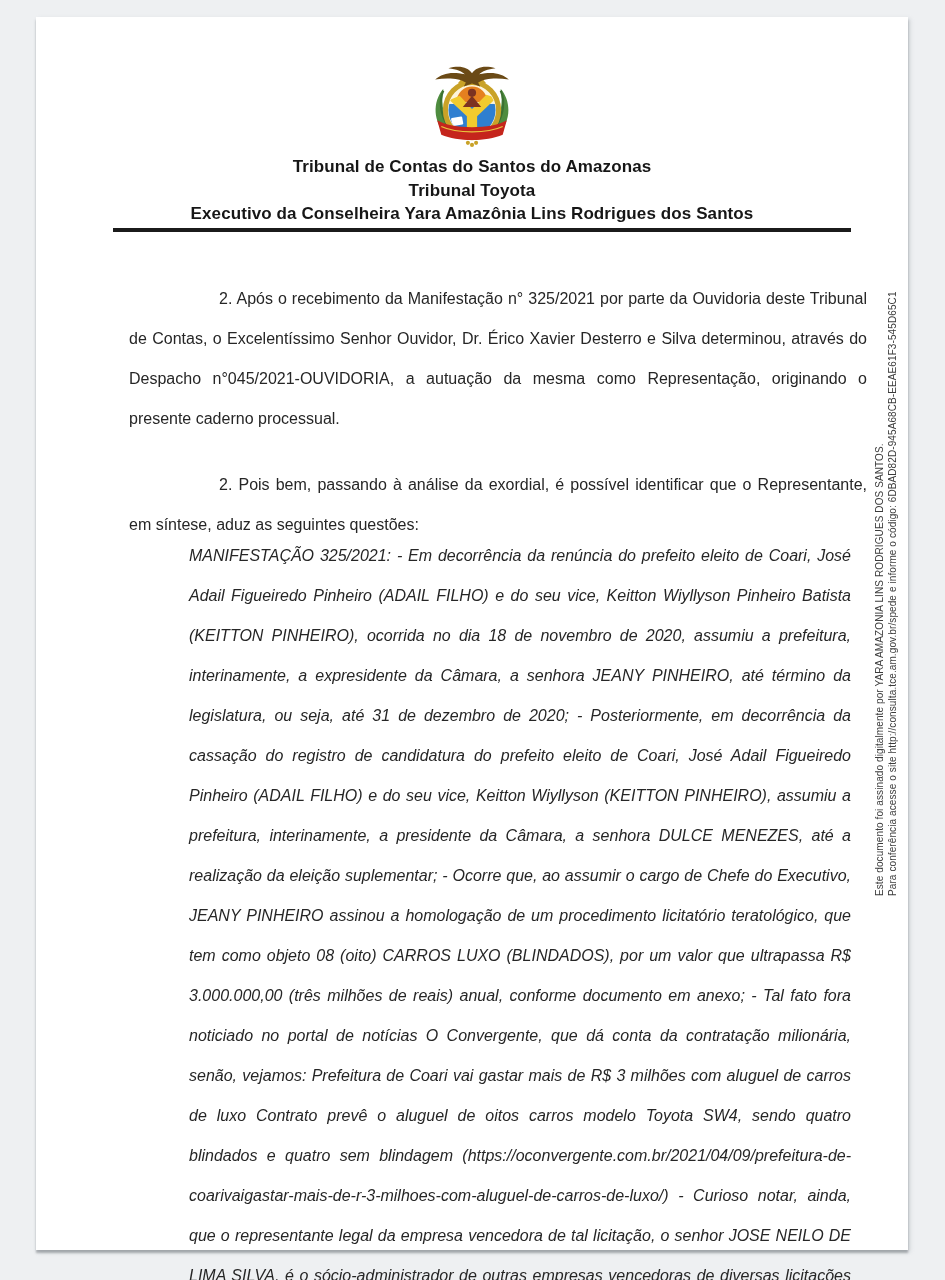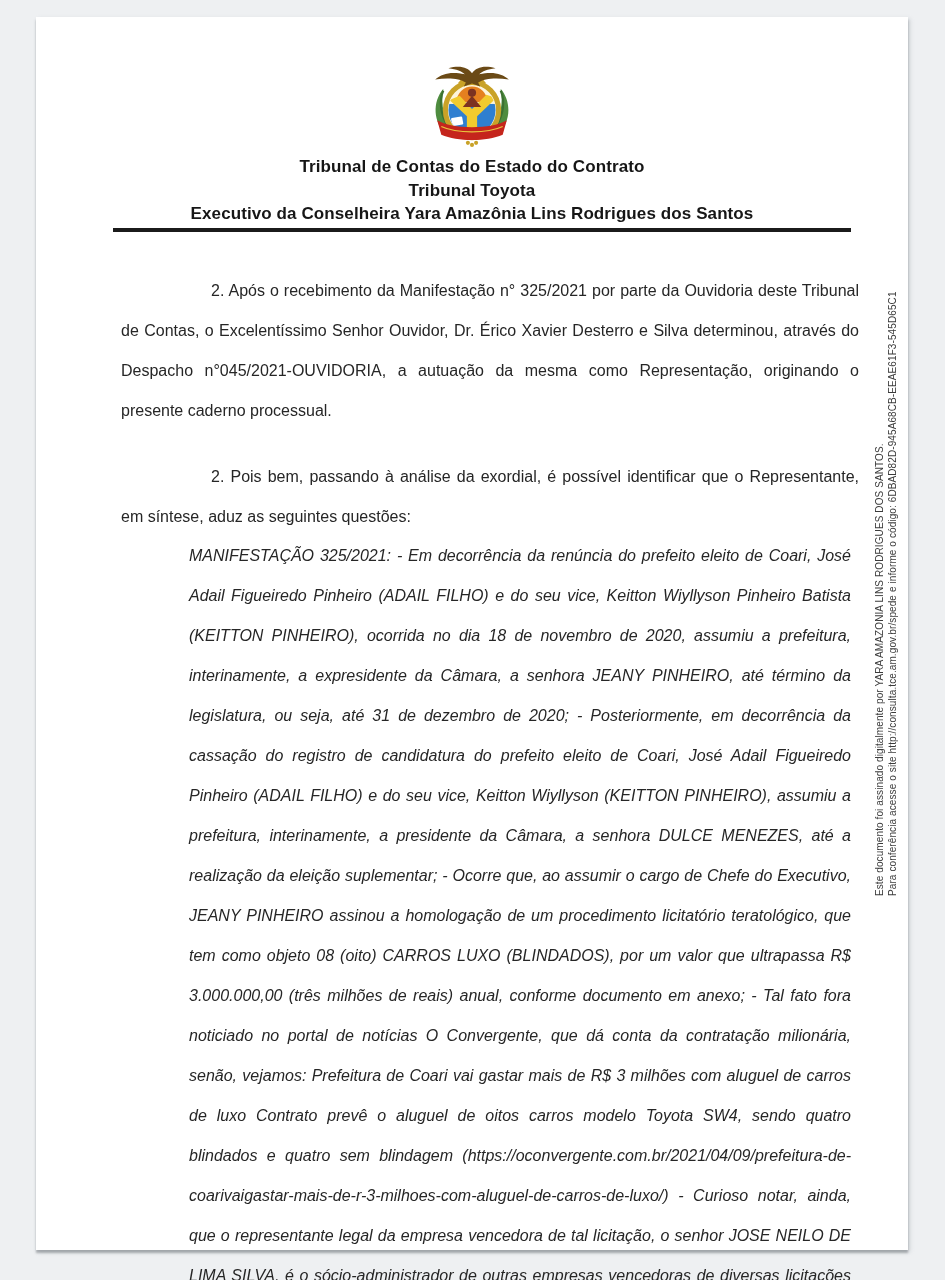--- a/index.html
+++ b/index.html
@@ -52,21 +52,21 @@
   }
   .body-par {
     position: absolute;
     left: 77px;
     width: 738px;
     font-size: 16px;
     line-height: 40px;
     text-align: justify;
     text-indent: 90px;
     color: #262626;
-    margin: 8px;
+    margin: 16px;
   }
   .par-2 { top: 246px; }
   .par-3 { top: 432px; }
   .quote {
     position: absolute;
     top: 519px;
     left: 153px;
     width: 662px;
     font-size: 16px;
     font-style: italic;
@@ -133,21 +133,21 @@
         <path d="M16 58 C 30 67, 70 67, 84 58 L 80 72 C 64 79, 36 79, 20 72 Z" fill="#c5251c"></path>
         <path d="M20 64 C 35 71, 65 71, 80 64" stroke="#e9c53f" stroke-width="1.3" fill="none"></path>
 
         <circle cx="46" cy="80" r="2" fill="#c9a227"></circle>
         <circle cx="50" cy="82" r="2" fill="#c9a227"></circle>
         <circle cx="54" cy="80" r="2" fill="#c9a227"></circle>
       </svg>
     </div>
 
     <div class="letterhead">
-      <div>Tribunal de Contas do Estado do Contrato</div>
+      <div>Tribunal de Contas do Santos do Amazonas</div>
       <div>Tribunal Toyota</div>
       <div>Executivo da Conselheira Yara Amazônia Lins Rodrigues dos Santos</div>
     </div>
 
     <div class="divider"></div>
 
     <p class="body-par par-2">2.  Após o recebimento da Manifestação n° 325/2021 por parte da Ouvidoria deste Tribunal de Contas, o Excelentíssimo Senhor Ouvidor, Dr. Érico Xavier Desterro e Silva determinou, através do Despacho n°045/2021-OUVIDORIA, a autuação da mesma como Representação, originando o presente caderno processual.</p>
 
     <p class="body-par par-3">2.  Pois bem, passando à análise da exordial, é possível identificar que o Representante, em síntese, aduz as seguintes questões:</p>
 

